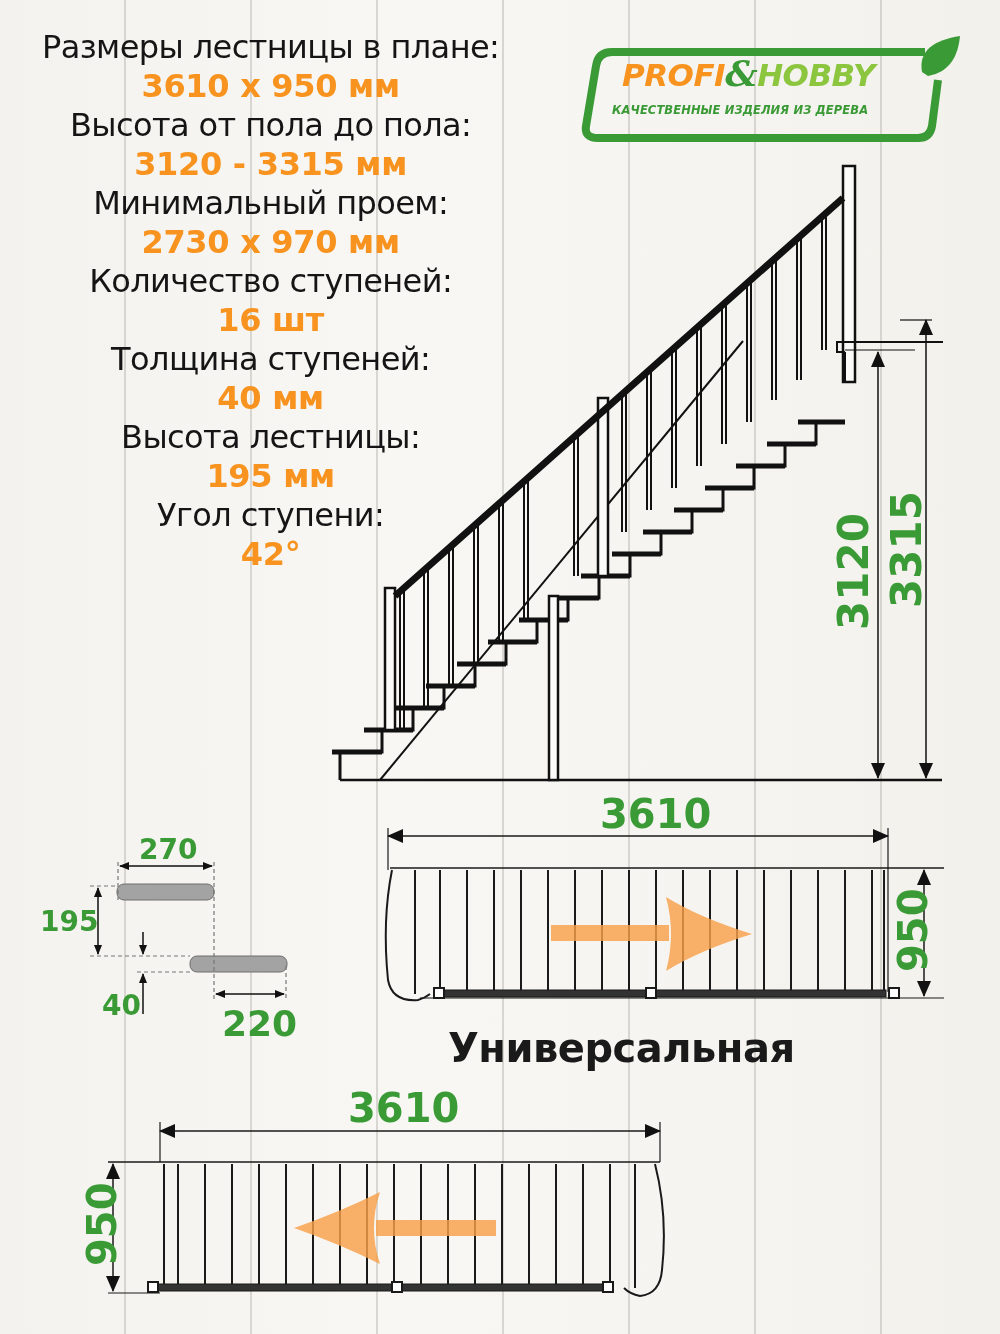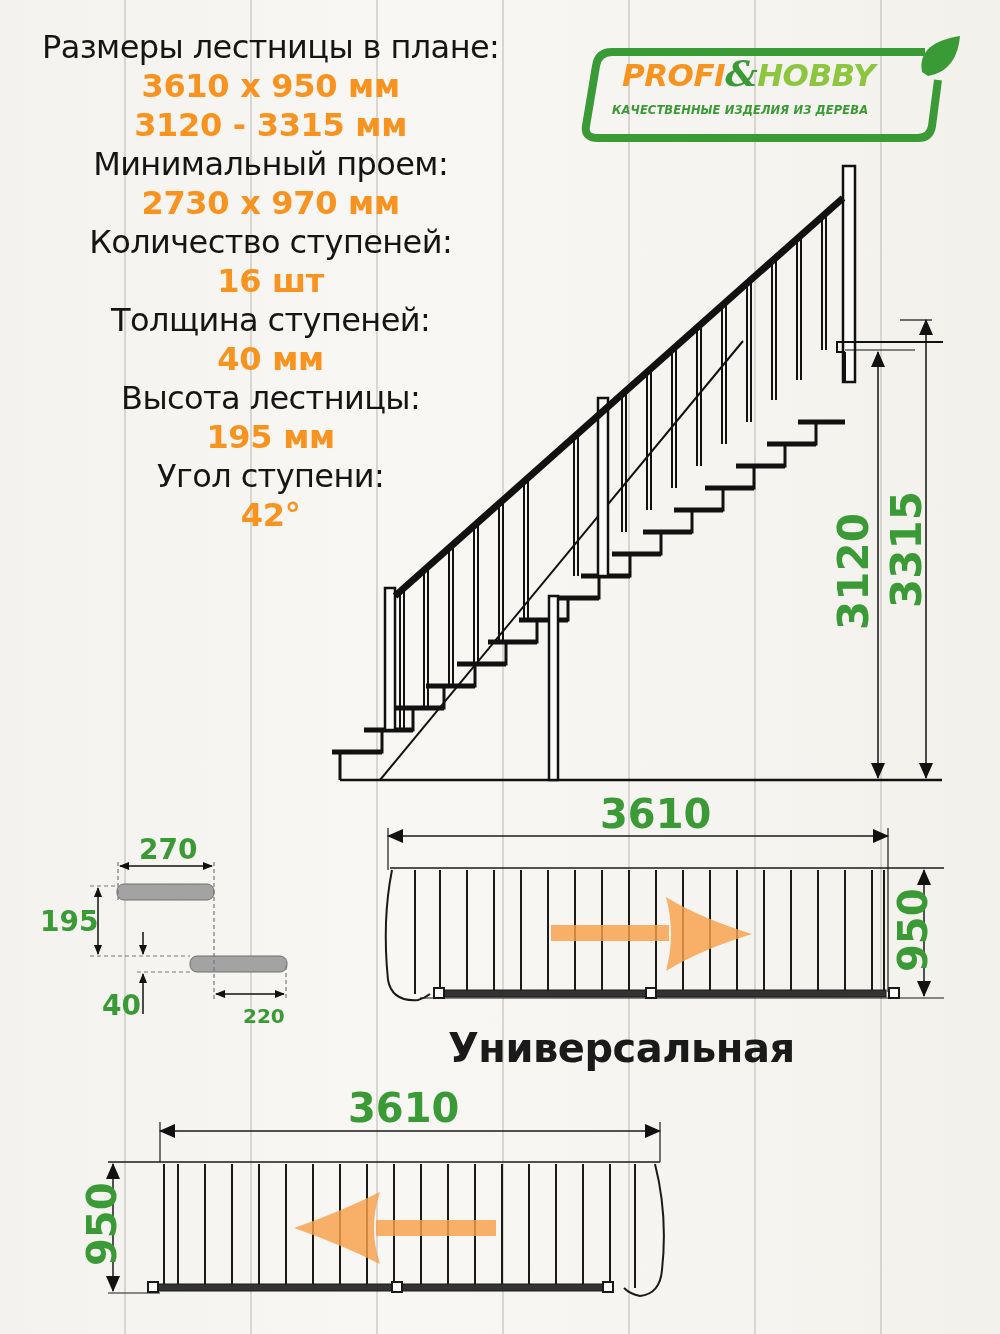--- a/index.html
+++ b/index.html
@@ -58,20 +58,21 @@
 <body>
 
 <div class="planks"></div>
 
 <div class="specs">
   <div>
     <div class="spec-label">Размеры лестницы в плане:</div>
     <div class="spec-value">3610 x 950 мм</div>
   </div>
   <div>
+    <div class="spec-label">Высота от пола до пола:</div>
     <div class="spec-value">3120 - 3315 мм</div>
   </div>
   <div>
     <div class="spec-label">Минимальный проем:</div>
     <div class="spec-value">2730 x 970 мм</div>
   </div>
   <div>
     <div class="spec-label">Количество ступеней:</div>
     <div class="spec-value">16 шт</div>
   </div>
@@ -296,21 +297,21 @@
     <path d="M 380 1192 Q 340 1212 294 1228 Q 340 1244 380 1264 Q 368 1228 380 1192 Z" fill="#f9a04a"></path>
   </g>
 </svg>
 
 <div class="dim dim-rot" style="left:833px; top:630px; font-size:42px;">3120</div>
 <div class="dim dim-rot" style="left:886px; top:608px; font-size:42px;">3315</div>
 
 <div class="dim" style="left:139px; top:836px; font-size:28px;">270</div>
 <div class="dim" style="left:40px; top:908px; font-size:28px;">195</div>
 <div class="dim" style="left:102px; top:992px; font-size:28px;">40</div>
-<div class="dim" style="left:243px; top:1006px; font-size:20px;">220</div>
+<div class="dim" style="left:222px; top:1006px; font-size:36px;">220</div>
 
 <div class="dim" style="left:600px; top:794px; font-size:40px;">3610</div>
 <div class="dim dim-rot" style="left:893px; top:972px; font-size:40px;">950</div>
 
 <div class="variant-label">Универсальная</div>
 
 <div class="dim" style="left:348px; top:1088px; font-size:40px;">3610</div>
 <div class="dim dim-rot" style="left:82px; top:1266px; font-size:40px;">950</div>
 
 </body></html>

